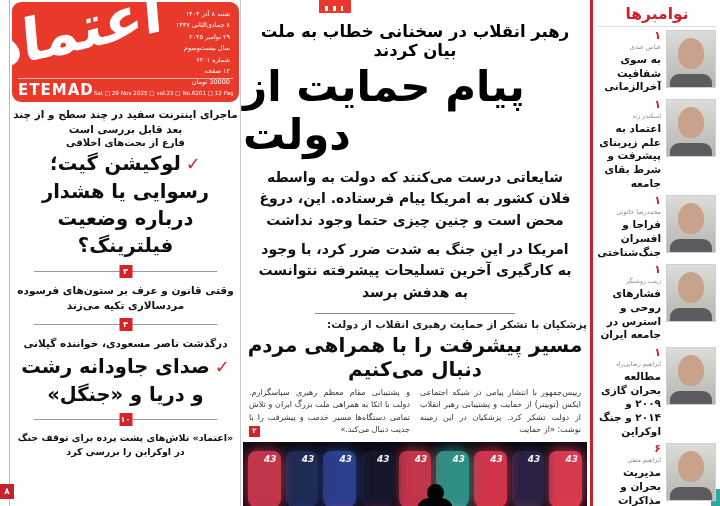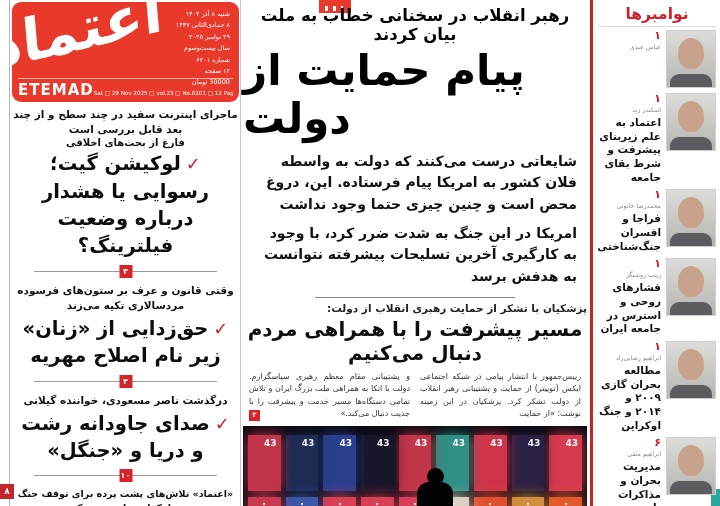--- a/index.html
+++ b/index.html
@@ -35,37 +35,37 @@
   .divider { position:relative; height:13px; margin:5px 22px 0 22px; }
   .divider::before { content:""; position:absolute; left:0; right:0; top:6px; height:1px; background:#9a9a9a; }
   .pbadge { position:absolute; left:50%; top:0; transform:translateX(-50%); background:#d5232a; color:#fff;
             min-width:13px; height:13px; padding:0 1px; font-size:8px; line-height:13px; text-align:center; font-weight:bold; }
 
   
   .center { position:absolute; right:133px; top:0; width:344px; height:506px; }
   .crop-tag { position:absolute; top:0; left:76px; width:32px; height:13px; background:#e8392b;
               background-image:linear-gradient(90deg, transparent 6px, #fff 6px 9px, transparent 9px 14px, #fff 14px 17px, transparent 17px 22px, #fff 22px 24px, transparent 24px);
               background-size:100% 5px; background-repeat:no-repeat; background-position:0 6px; }
-  .lead-kick { font-size:16.5px; font-weight:bold; text-align:center; margin-top:6px; position:relative; }
+  .lead-kick { font-size:16.5px; font-weight:bold; text-align:center; margin-top:22px; position:relative; }
   .lead-hl   { font-size:42px; font-weight:bold; text-align:left; line-height:1.15; margin-top:3px; color:#000; }
-  .lead-q    { font-size:14px; font-weight:bold; line-height:1.55; margin:7px 10px 0 10px; color:#111; }
+  .lead-q    { font-size:14px; font-weight:bold; text-align:center; line-height:1.55; margin:7px 10px 0 10px; color:#111; }
   .mid-rule  { width:200px; height:1px; background:#8a8a8a; margin:9px auto 4px auto; }
   .sub-kick  { font-size:10.5px; font-weight:bold; color:#222; }
   .sub-hl    { font-size:20px; font-weight:bold; text-align:center; margin-top:3px; color:#0d0d0d; }
   .lead-body { display:flex; gap:10px; margin:6px 6px 0 6px; font-size:8px; line-height:1.55; text-align:justify; color:#333; }
   .lead-body > div { flex:1; position:relative; }
   .badge2 { float:left; background:#d5232a; color:#fff; width:11px; height:11px; font-size:7px; line-height:11px;
             text-align:center; font-weight:bold; margin-top:2px; }
 
   
   .photo { position:relative; margin-top:5px; height:210px; background:linear-gradient(180deg,#0a0a11 0%,#07070c 55%,#0c0b14 78%,#060609 100%); overflow:hidden; }
   .prow  { display:flex; gap:5px; padding:0 5px; }
   .prow1 { margin-top:9px; }
   .prow2 { margin-top:6px; }
-  .poster { flex:1; border-radius:0; position:relative; }
+  .poster { flex:1; border-radius:8px; position:relative;font-style:italic; }
   .poster.r1 { height:56px; }
   .poster.r2 { height:44px; background-image:repeating-linear-gradient(180deg, rgba(255,255,255,.85) 0 2px, rgba(255,255,255,0) 2px 8px);
                background-size:2px 70%; background-repeat:no-repeat; background-position:center 6px; }
   .p43 { position:absolute; top:3px; right:4px; color:#fff; font-size:9px; font-weight:bold; opacity:.95; }
   .climber { position:absolute; left:50.5%; bottom:88px; width:36px; height:66px; background:#030305; border-radius:12px 12px 4px 4px; }
   .climber::before { content:""; position:absolute; top:-14px; left:10px; width:17px; height:17px; border-radius:50%; background:#030305; }
 
   
   .notes { position:absolute; right:2px; top:0; width:122px; height:506px; overflow:hidden; }
   .notes-title { color:#d0202a; font-size:15.5px; font-weight:bold; text-align:center; padding:5px 0 3px 0;
@@ -115,21 +115,20 @@
       <div class="kick">ماجرای اینترنت سفید در چند سطح و از چند بعد قابل بررسی است</div>
       <div class="kick2">فارغ از بحث‌های اخلاقی</div>
       <div class="hl"><span class="check"></span><span>لوکیشن گیت؛ رسوایی یا هشدار درباره وضعیت فیلترینگ؟</span></div>
       <div class="divider">
           <span class="pbadge">۳</span>
         </div>
     </div>
 
     <div class="story">
       <div class="kick">وقتی قانون و عرف بر ستون‌های فرسوده مردسالاری تکیه می‌زند</div>
-      <div class="hl"><span class="check"></span><span>حق‌زدایی از «زنان» زیر نام اصلاح مهریه</span></div>
       <div class="divider">
           <span class="pbadge">۴</span>
         </div>
     </div>
 
     <div class="story">
       <div class="kick">درگذشت ناصر مسعودی، خواننده گیلانی</div>
       <div class="hl"><span class="check"></span><span>صدای جاودانه رشت و دریا و «جنگل»</span></div>
       <div class="divider">
           <span class="pbadge">۱۰</span>
@@ -204,20 +203,21 @@
   </div>
 
   <div class="notes">
     <div class="notes-title">نوامبر‌ها</div>
 
     <div class="note">
       <div class="npic"></div>
       <div class="ntxt">
           <div class="nnum">۱</div>
           <div class="nname">عباس عبدی</div>
+          <div class="ntitle">به سوی شفافیت آخرالزمانی</div>
         </div>
     </div>
     <div class="note">
       <div class="npic"></div>
       <div class="ntxt">
           <div class="nnum">۱</div>
           <div class="nname">اسکندر زند</div>
           <div class="ntitle">اعتماد به علم زیربنای پیشرفت و شرط بقای جامعه</div>
         </div>
     </div>

